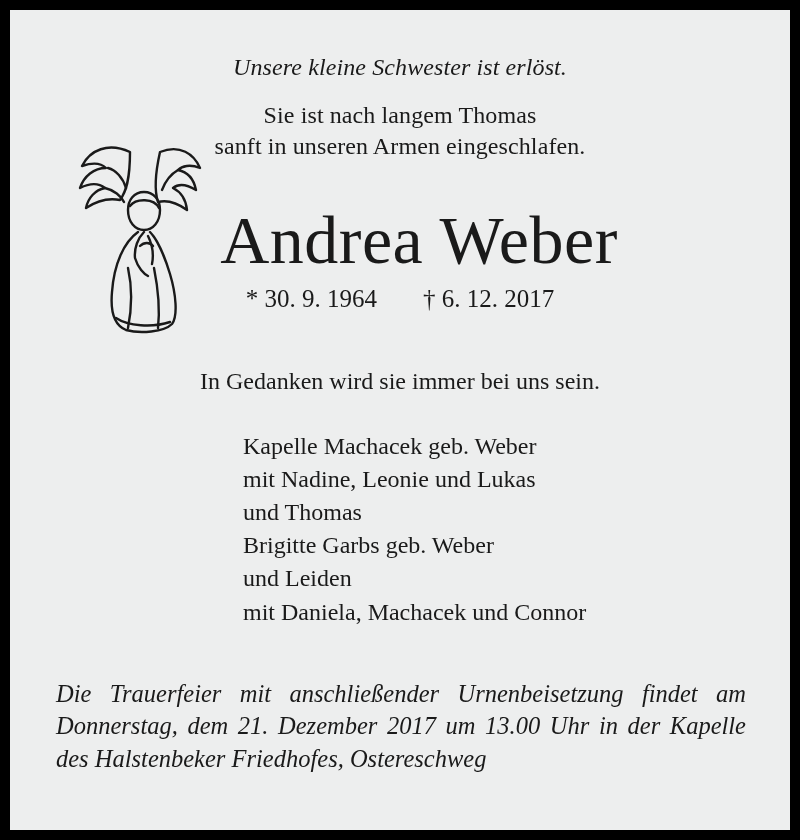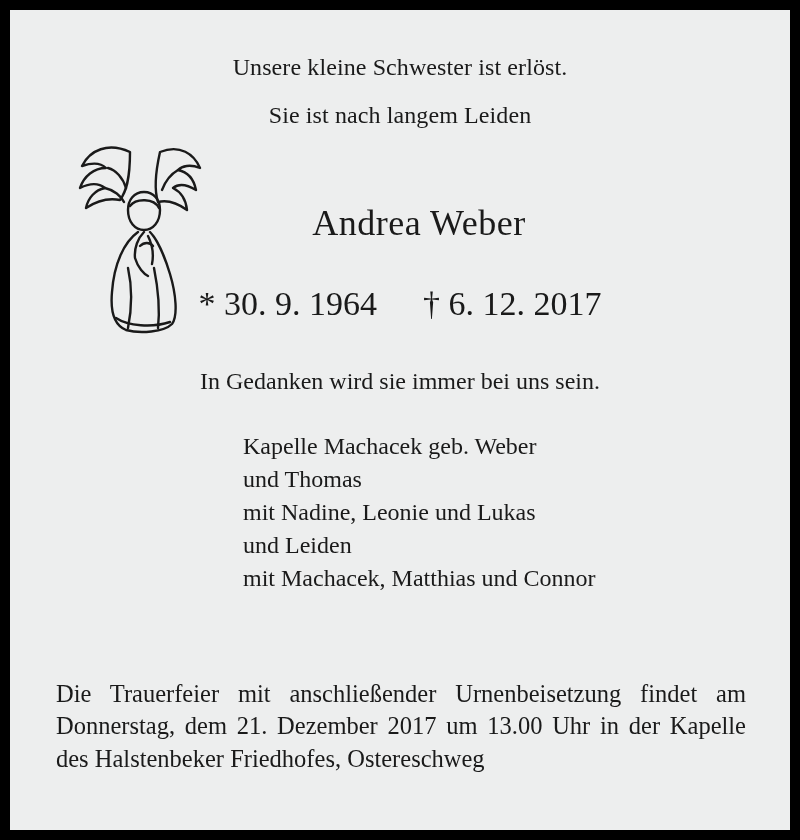--- a/index.html
+++ b/index.html
@@ -34,20 +34,21 @@
     text-align: center;
     font-size: 24px;
     line-height: 1.28;
     letter-spacing: 0.1px;
   }
   .opening {
     position: absolute;
     top: 42px;
     left: 0;
     right: 0;
+    font-style: italic;
   }
   .verse {
     position: absolute;
     top: 90px;
     left: 0;
     right: 0;
   }
 
   
   .angel {
@@ -58,35 +59,35 @@
     height: 220px;
   }
 
   
   .name {
     position: absolute;
     top: 195px;
     left: 0;
     right: 0;
     text-align: center;
-    font-size: 36px;
+    font-size: 68px;
     line-height: 1.05;
     letter-spacing: 0.5px;
     padding-left: 38px;
     box-sizing: border-box;
   }
 
   
   .dates {
     position: absolute;
     top: 275px;
     left: 0;
     right: 0;
     text-align: center;
-    font-size: 34px;
+    font-size: 25px;
     box-sizing: border-box;
   }
   .dates .birth { margin-right: 46px; }
 
   
   .memorial {
     position: absolute;
     top: 358px;
     left: 0;
     right: 0;
@@ -109,33 +110,35 @@
 
   
   .service {
     position: absolute;
     top: 668px;
     left: 46px;
     right: 44px;
     font-size: 24.5px;
     line-height: 1.32;
     text-align: justify;
+    font-style: italic;
   }
   .service .last { text-align: left; }
 </style>
 </head>
 <body>
 
 <div class="obituary">
   <div class="inner">
 
     <div class="line-top opening">Unsere kleine Schwester ist erlöst.</div>
 
     <div class="line-top verse">
-      <div>Sie ist nach langem Leiden</div>
+      <div>Sie ist nach langem Thomas</div>
+      <div>sanft in unseren Armen eingeschlafen.</div>
     </div>
 
     <div class="angel">
       <svg viewBox="0 0 140 220" width="140" height="220" xmlns="http://www.w3.org/2000/svg">
         <g fill="none" stroke="#1a1a1a" stroke-width="2.4" stroke-linecap="round" stroke-linejoin="round">
 
           <path d="M62 34 C 40 24, 22 32, 14 48 C 26 44, 34 46, 38 50 C 26 50, 16 58, 12 70 C 24 64, 32 66, 37 70 C 27 72, 20 80, 18 90 C 30 82, 42 80, 52 82 C 58 74, 62 62, 62 34 Z"></path>
           <path d="M40 50 C 48 52, 55 60, 58 70"></path>
           <path d="M37 70 C 46 72, 53 78, 56 84"></path>
 
@@ -161,24 +164,25 @@
     <div class="name">Andrea Weber</div>
 
     <div class="dates">
       <span class="birth">* 30. 9. 1964</span><span class="death">† 6. 12. 2017</span>
     </div>
 
     <div class="memorial">In Gedanken wird sie immer bei uns sein.</div>
 
     <div class="family">
       <div><span>Kapelle Machacek </span><span class="geb">geb. Weber</span></div>
+      <div><span>mit Nadine, Leonie und Lukas</span><span class="geb"></span></div>
       <div><span>und Thomas</span><span class="geb"></span></div>
-      <div><span>mit Nadine, Leonie und Lukas</span><span class="geb"></span></div>
+      <div><span>Brigitte Garbs </span><span class="geb">geb. Weber</span></div>
       <div><span>und Leiden</span><span class="geb"></span></div>
-      <div><span>mit Machacek, Matthias und Connor</span><span class="geb"></span></div>
+      <div><span>mit Daniela, Machacek und Connor</span><span class="geb"></span></div>
     </div>
 
     <div class="service">
       <div>Die Trauerfeier mit anschließender Urnenbeisetzung findet am Donnerstag, dem 21. Dezember 2017 um 13.00 Uhr in der Kapelle des Halstenbeker Friedhofes, Ostereschweg</div>
     </div>
 
   </div>
 </div>
 
 </body></html>

